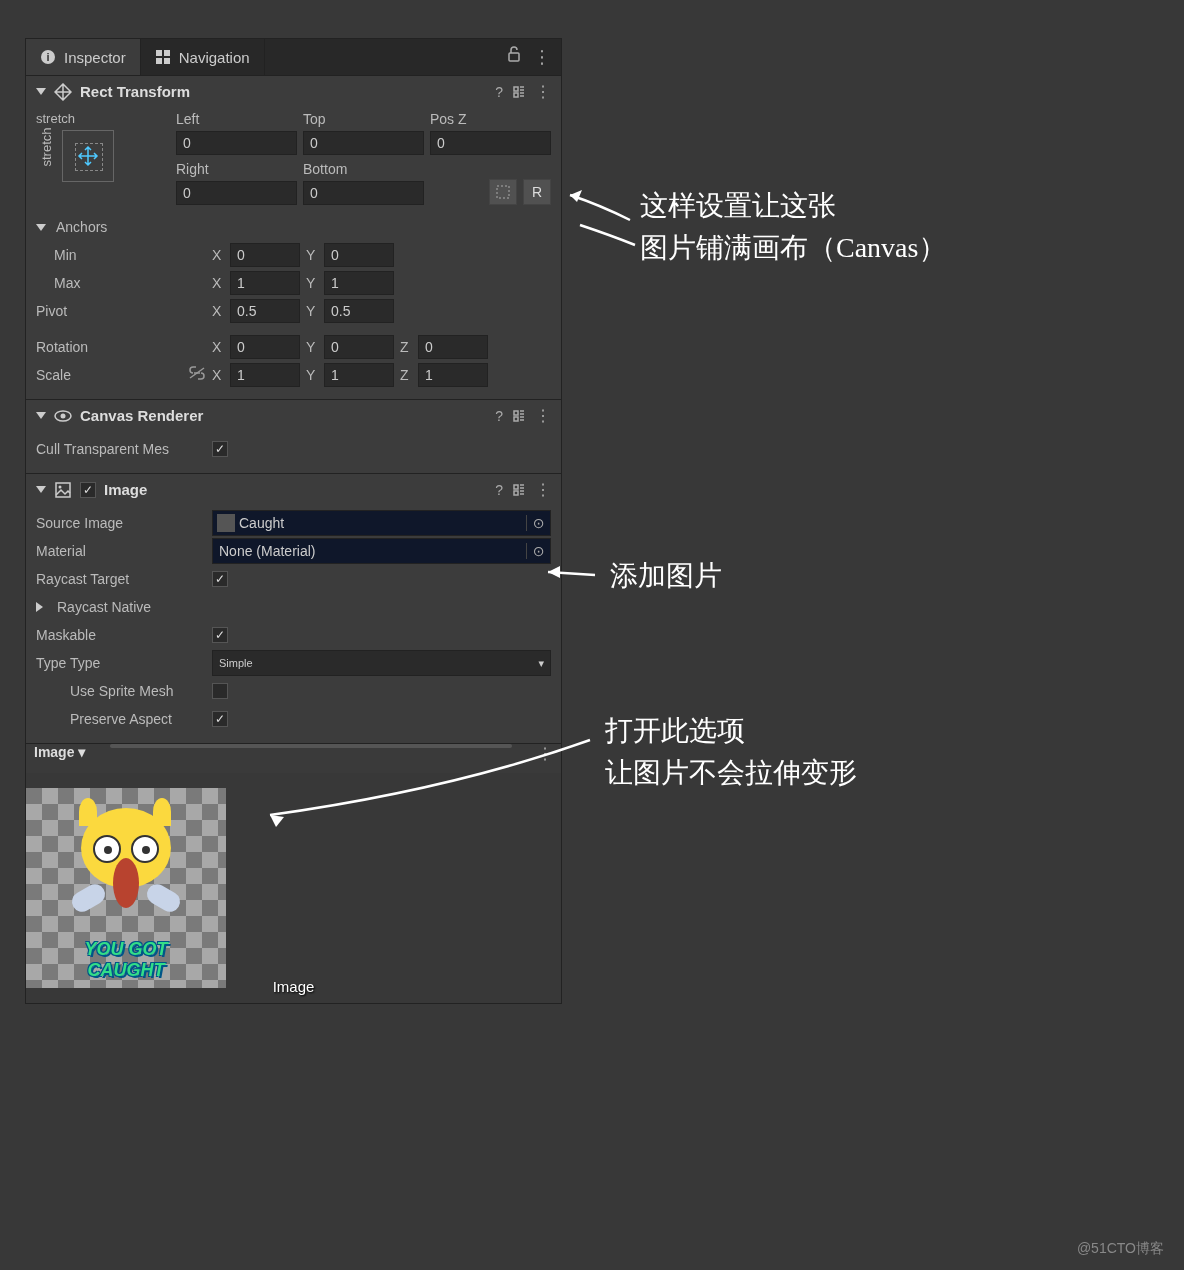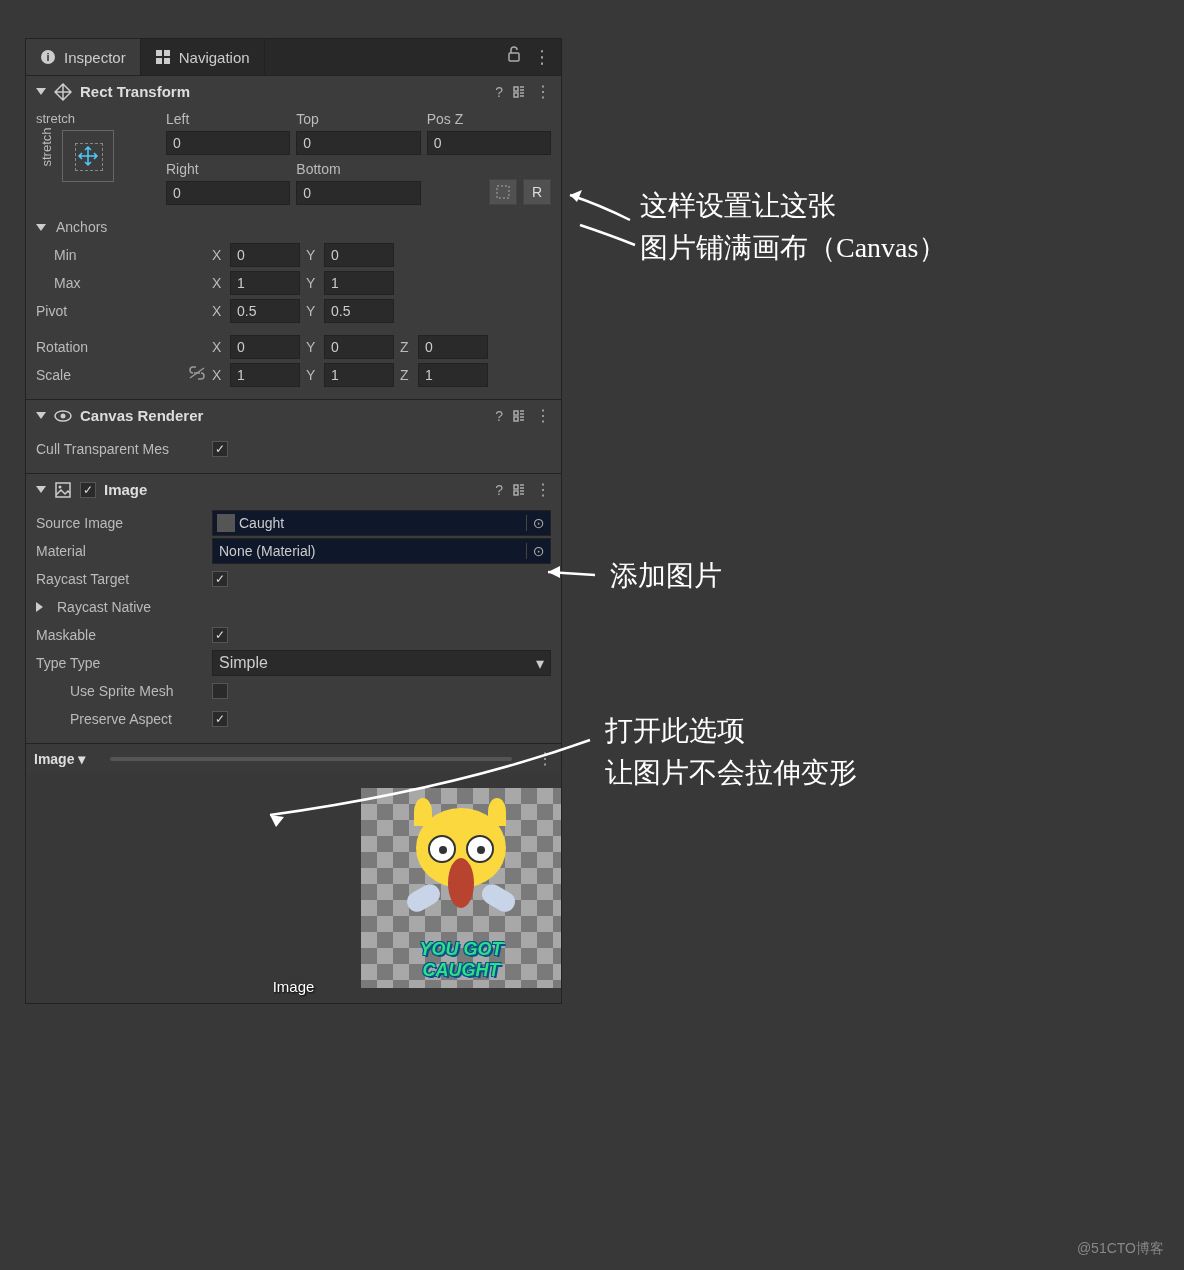--- a/index.html
+++ b/index.html
@@ -35,25 +35,25 @@
 .chk{width:16px;height:16px;background:#2a2a2a;border:1px solid #555;display:inline-flex;align-items:center;justify-content:center;color:#ddd;font-size:12px}
 .btn{background:#515151;border:1px solid #444;color:#ddd;padding:4px;font-size:14px;text-align:center;cursor:pointer}
 .btn.wide{flex:1}
 .btn.sml{width:28px;height:26px;display:inline-flex;align-items:center;justify-content:center}
 .obj-fld{display:flex;align-items:center;background:#0f172a;border:1px solid #222;height:26px;flex:1}
 .obj-fld .ico{width:18px;height:18px;margin:0 4px;background:#555}
 .obj-fld .txt{flex:1;color:#ccc;font-size:14px}
 .obj-fld .pick{width:24px;text-align:center;color:#aaa;border-left:1px solid #444;cursor:pointer}
 .color-swatch{flex:1;height:22px;background:#fff;border:1px solid #222}
 .eyedrop{color:#aaa;font-size:14px;cursor:pointer}
-.dropdown{background:#2a2a2a;border:1px solid #222;color:#ccc;padding:3px 6px;font-size:16px;height:26px;flex:1;display:flex;align-items:center;justify-content:space-between}
-.preview-hdr{display:flex;align-items:center;background:#3a3a3a;border-top:1px solid #222;height:30px;padding:0 8px;gap:17px}
+.dropdown{background:#2a2a2a;border:1px solid #222;color:#ccc;padding:3px 6px;font-size:11px;height:26px;flex:1;display:flex;align-items:center;justify-content:space-between}
+.preview-hdr{display:flex;align-items:flex-start;background:#3a3a3a;border-top:1px solid #222;height:30px;padding:0 8px;gap:17px}
 .preview-hdr .nm{color:#ddd;font-size:14px;font-weight:bold}
 .preview-hdr .slider{flex:1;height:4px;background:#555;margin:0 8px;border-radius:2px}
-.preview{height:230px;display:flex;align-items:center;justify-content:flex-end;background:#383838;position:relative}
+.preview{height:230px;display:flex;align-items:center;justify-content:flex-start;background:#383838;position:relative}
 .checker{width:200px;height:200px;background:repeating-conic-gradient(#a8a8a8 0 25%,#7a7a7a 0 50%) 0 0/32px 32px;position:relative;display:flex;align-items:center;justify-content:center}
 .char{position:relative;width:150px;height:170px}
 .char .face{width:90px;height:80px;background:#fbd93e;border-radius:50%;position:absolute;left:30px;top:5px}
 .char .ear1{position:absolute;left:28px;top:-5px;width:18px;height:28px;background:#fbd93e;border-radius:50% 50% 0 0}
 .char .ear2{position:absolute;left:102px;top:-5px;width:18px;height:28px;background:#fbd93e;border-radius:50% 50% 0 0}
 .char .eye1{position:absolute;left:42px;top:32px;width:28px;height:28px;background:#fff;border-radius:50%;border:2px solid #333}
 .char .eye1:after{content:"";position:absolute;left:9px;top:9px;width:8px;height:8px;background:#333;border-radius:50%}
 .char .eye2{position:absolute;left:80px;top:32px;width:28px;height:28px;background:#fff;border-radius:50%;border:2px solid #333}
 .char .eye2:after{content:"";position:absolute;left:9px;top:9px;width:8px;height:8px;background:#333;border-radius:50%}
 .char .mouth{position:absolute;left:62px;top:55px;width:26px;height:50px;background:#b8432f;border-radius:50%}
@@ -62,21 +62,21 @@
 .char .arm2{position:absolute;left:95px;top:85px;width:35px;height:20px;background:#c8d4e8;border-radius:10px;transform:rotate(30deg)}
 .char .burst{position:absolute;left:-10px;top:60px;width:170px;height:100px;z-index:-2}
 .char .burst:before{content:"";position:absolute;left:0;top:20px;width:60px;height:60px;background:linear-gradient(135deg,#0a4,#3cf);transform:rotate(45deg)}
 .char .burst:after{content:"";position:absolute;right:0;top:20px;width:60px;height:60px;background:linear-gradient(135deg,#3cf,#0a4);transform:rotate(45deg)}
 .char .caption{position:absolute;bottom:-8px;left:0;width:150px;text-align:center;font-size:18px;font-weight:bold;font-style:italic;color:#3d8;text-shadow:2px 2px #058,-1px -1px #058,1px -1px #058,-1px 1px #058}
 .preview-label{position:absolute;bottom:8px;left:0;width:100%;text-align:center;color:#fff;font-size:15px;text-shadow:1px 1px 2px #000}
 .annot{position:absolute;color:#fff;font-family:"Comic Sans MS",cursive;font-size:28px;line-height:1.5}
 .watermark{position:absolute;bottom:12px;right:20px;color:#888;font-size:14px}
 .link-ic{width:18px;height:18px;display:inline-block}
 svg{display:block}
-.rt-grid{display:flex;}
+.rt-grid{display:flex;gap:10px}
 .rt-left{width:130px}
 .rt-right{flex:1}
 .rt-cols{display:flex;gap:6px}
 .rt-cols .col{flex:1}
 .rt-cols .col .cl{color:#bbb;display:block;margin-bottom:4px}
 </style>
 </head>
 <body>
 
 <div class="panel">

